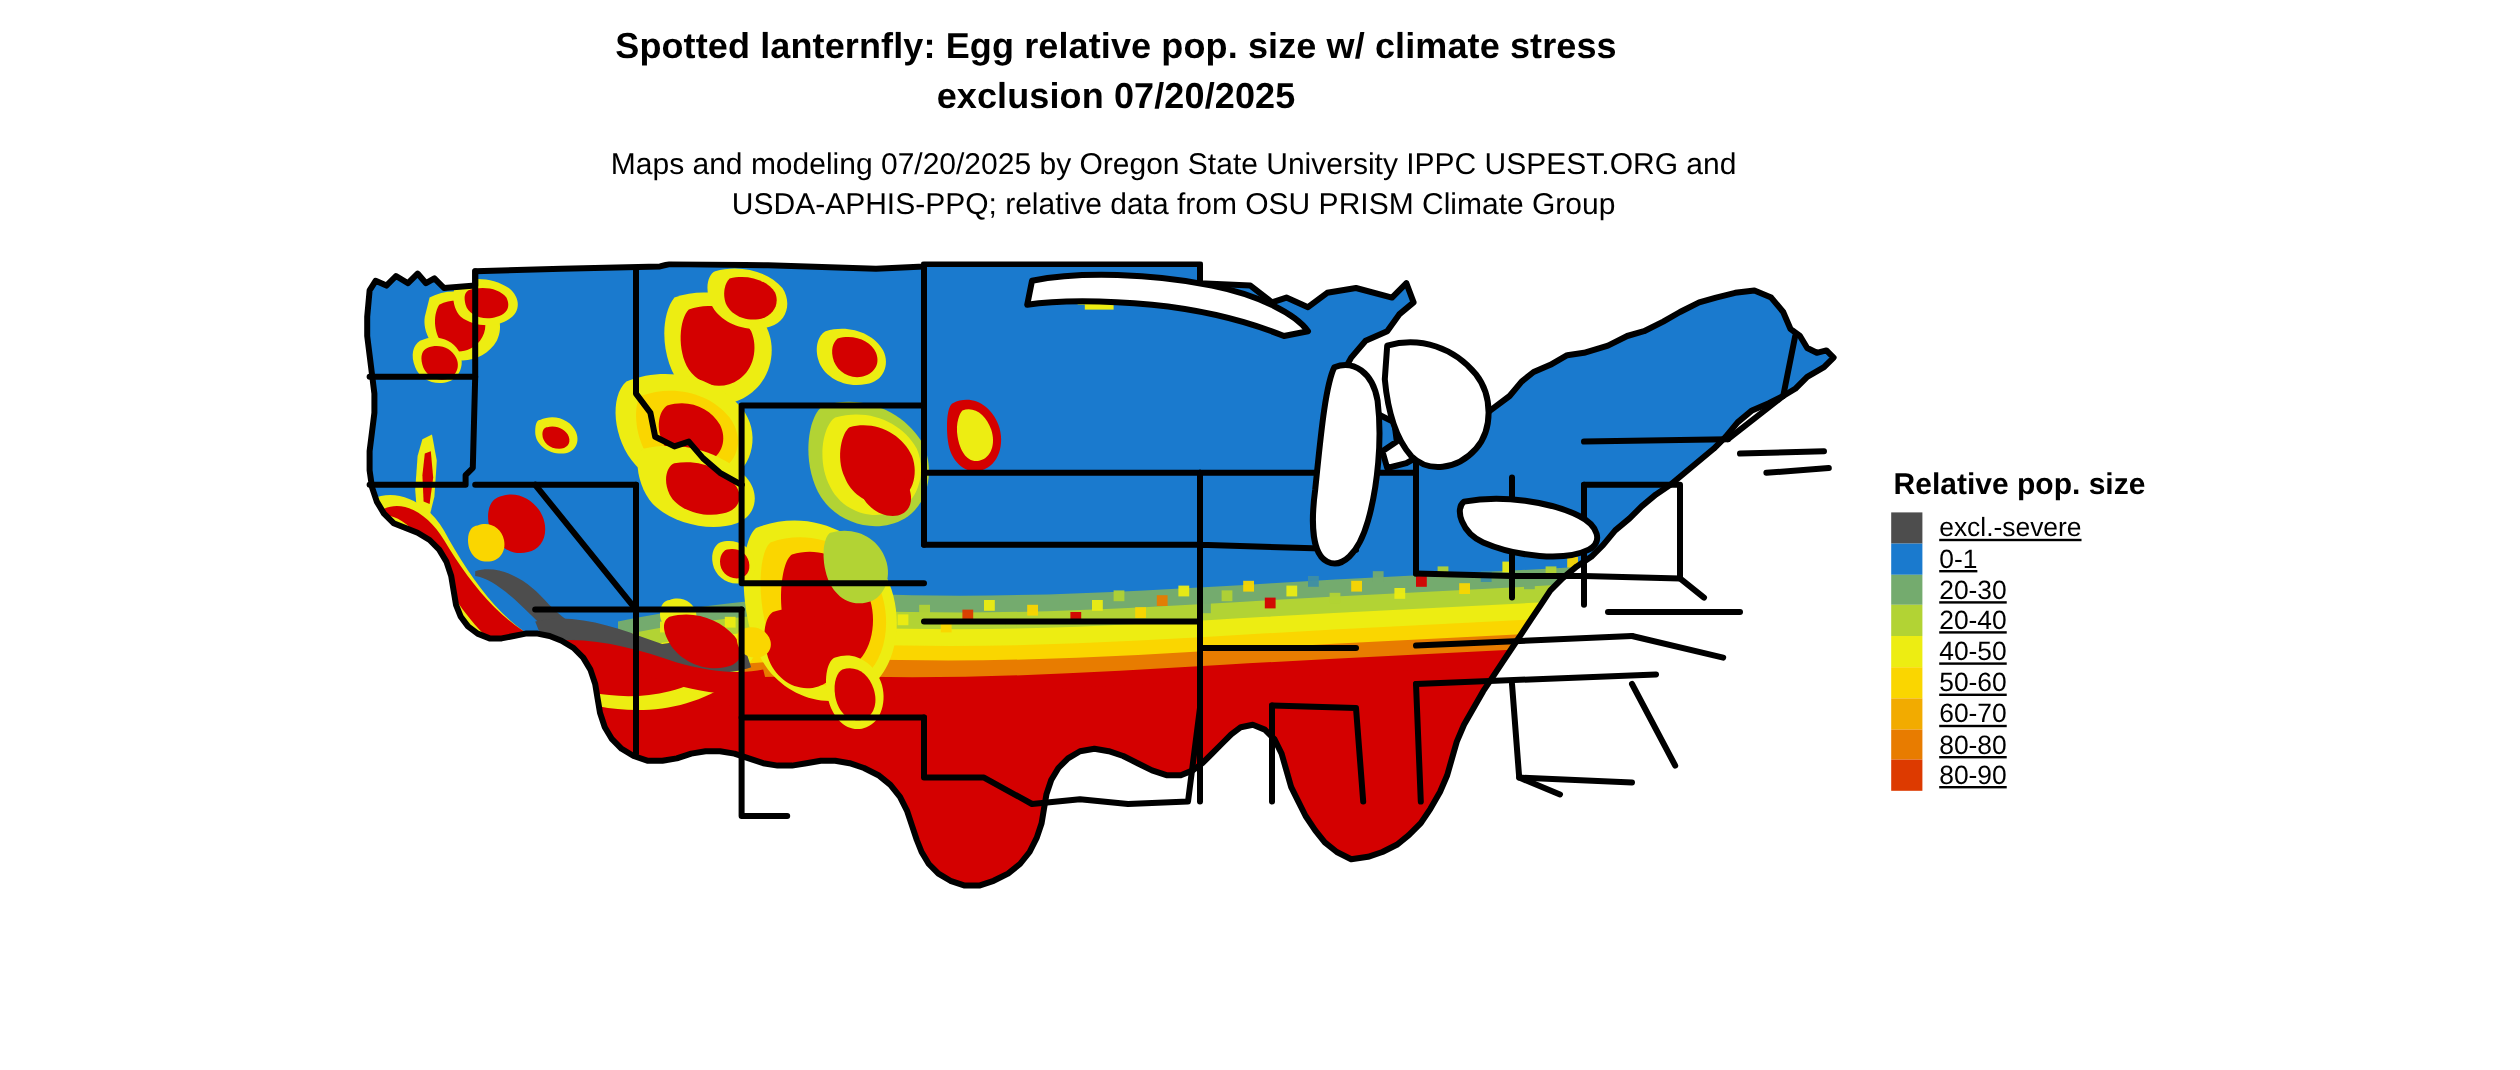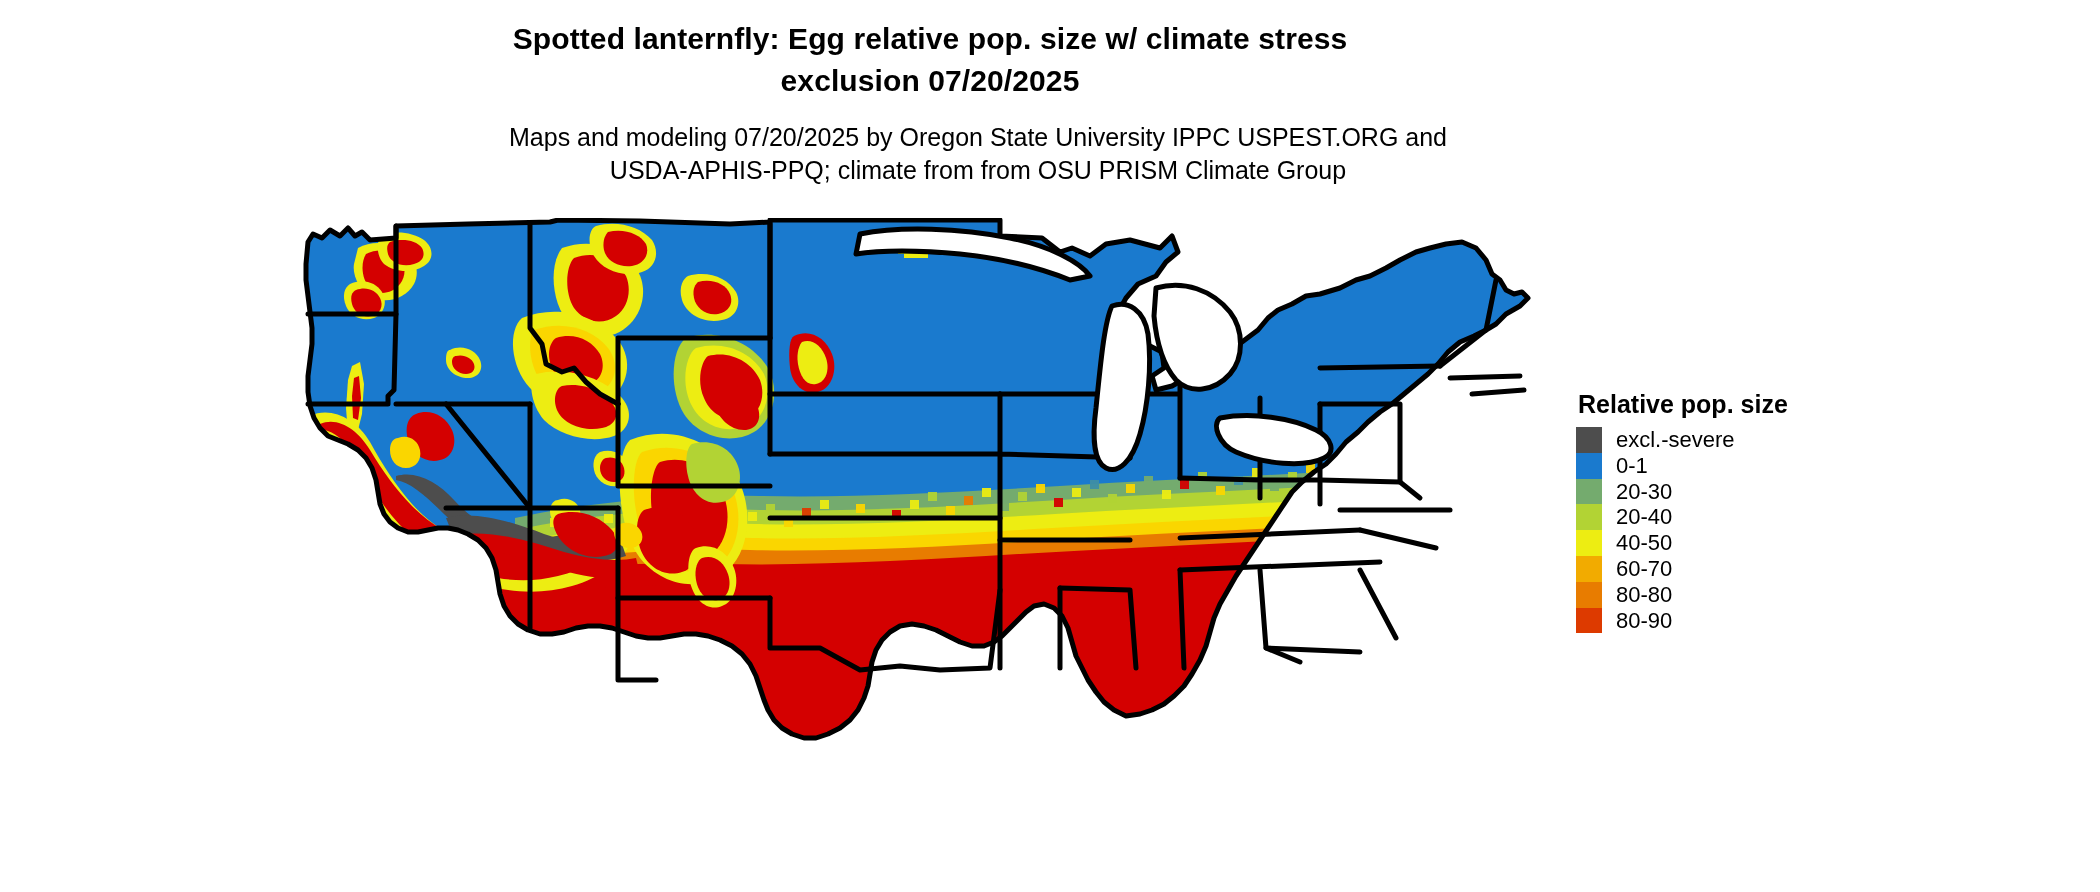--- a/index.html
+++ b/index.html
@@ -16,38 +16,38 @@
     text-align:center; font-weight:normal; font-size:25px; line-height:33px;
     color:#000;
     margin-left:48px;
   }
 
   .mapwrap{position:absolute;left:300px;top:218px;width:1240px;height:662px;}
   .mapwrap svg{display:block;width:1240px;height:662px;}
 
   .legend{position:absolute;left:1576px;top:390px;width:320px;}
   .legend-title{font-size:25px;font-weight:bold;color:#000;margin:0 0 9px 2px;line-height:28px;}
-  .legend-rows{display:flex;flex-direction:column;}
+  .legend-rows{display:flex;flex-direction:column;text-decoration:underline;}
   .legend-row{display:flex;align-items:center;height:25.8px;}
   .swatch{width:26px;height:25.8px;flex:0 0 26px;}
   .legend-label{font-size:22px;color:#000;margin-left:14px;line-height:25.8px;white-space:nowrap;}
 </style>
 </head>
 <body>
 
 <div id="root">
 
   <div class="title">
     <span>Spotted lanternfly: Egg relative pop. size w/ climate stress</span><br>
     <span>exclusion 07/20/2025</span>
   </div>
 
   <div class="subtitle">
     <span>Maps and modeling 07/20/2025 by Oregon State University IPPC USPEST.ORG and</span><br>
-    <span>USDA-APHIS-PPQ; climate from from OSU PRISM Climate Group</span>
+    <span>USDA-APHIS-PPQ; relative data from OSU PRISM Climate Group</span>
   </div>
 
   <div class="mapwrap">
     <svg viewBox="0 0 1240 662" preserveAspectRatio="xMidYMid meet">
       <defs>
 
         <clipPath id="usclip">
           <path d="M8 24 L13 16 L22 20 L30 12 L40 18 L48 10 L55 18 L62 14 L70 22
                    L96 20 L96 8 L168 6 L250 4 L258 2 L340 3 L430 6 L470 4 L470 2
                    L700 2 L700 18 L742 20 L760 34 L772 30 L790 38 L806 26 L830 22
@@ -366,20 +366,24 @@
       </div>
       <div class="legend-row">
         <div class="swatch" style="background:#b2d334"></div>
         <div class="legend-label">20-40</div>
       </div>
       <div class="legend-row">
         <div class="swatch" style="background:#eded12"></div>
         <div class="legend-label">40-50</div>
       </div>
       <div class="legend-row">
+        <div class="swatch" style="background:#fad600"></div>
+        <div class="legend-label">50-60</div>
+      </div>
+      <div class="legend-row">
         <div class="swatch" style="background:#f2ab00"></div>
         <div class="legend-label">60-70</div>
       </div>
       <div class="legend-row">
         <div class="swatch" style="background:#e87c00"></div>
         <div class="legend-label">80-80</div>
       </div>
       <div class="legend-row">
         <div class="swatch" style="background:#dd3a00"></div>
         <div class="legend-label">80-90</div>

